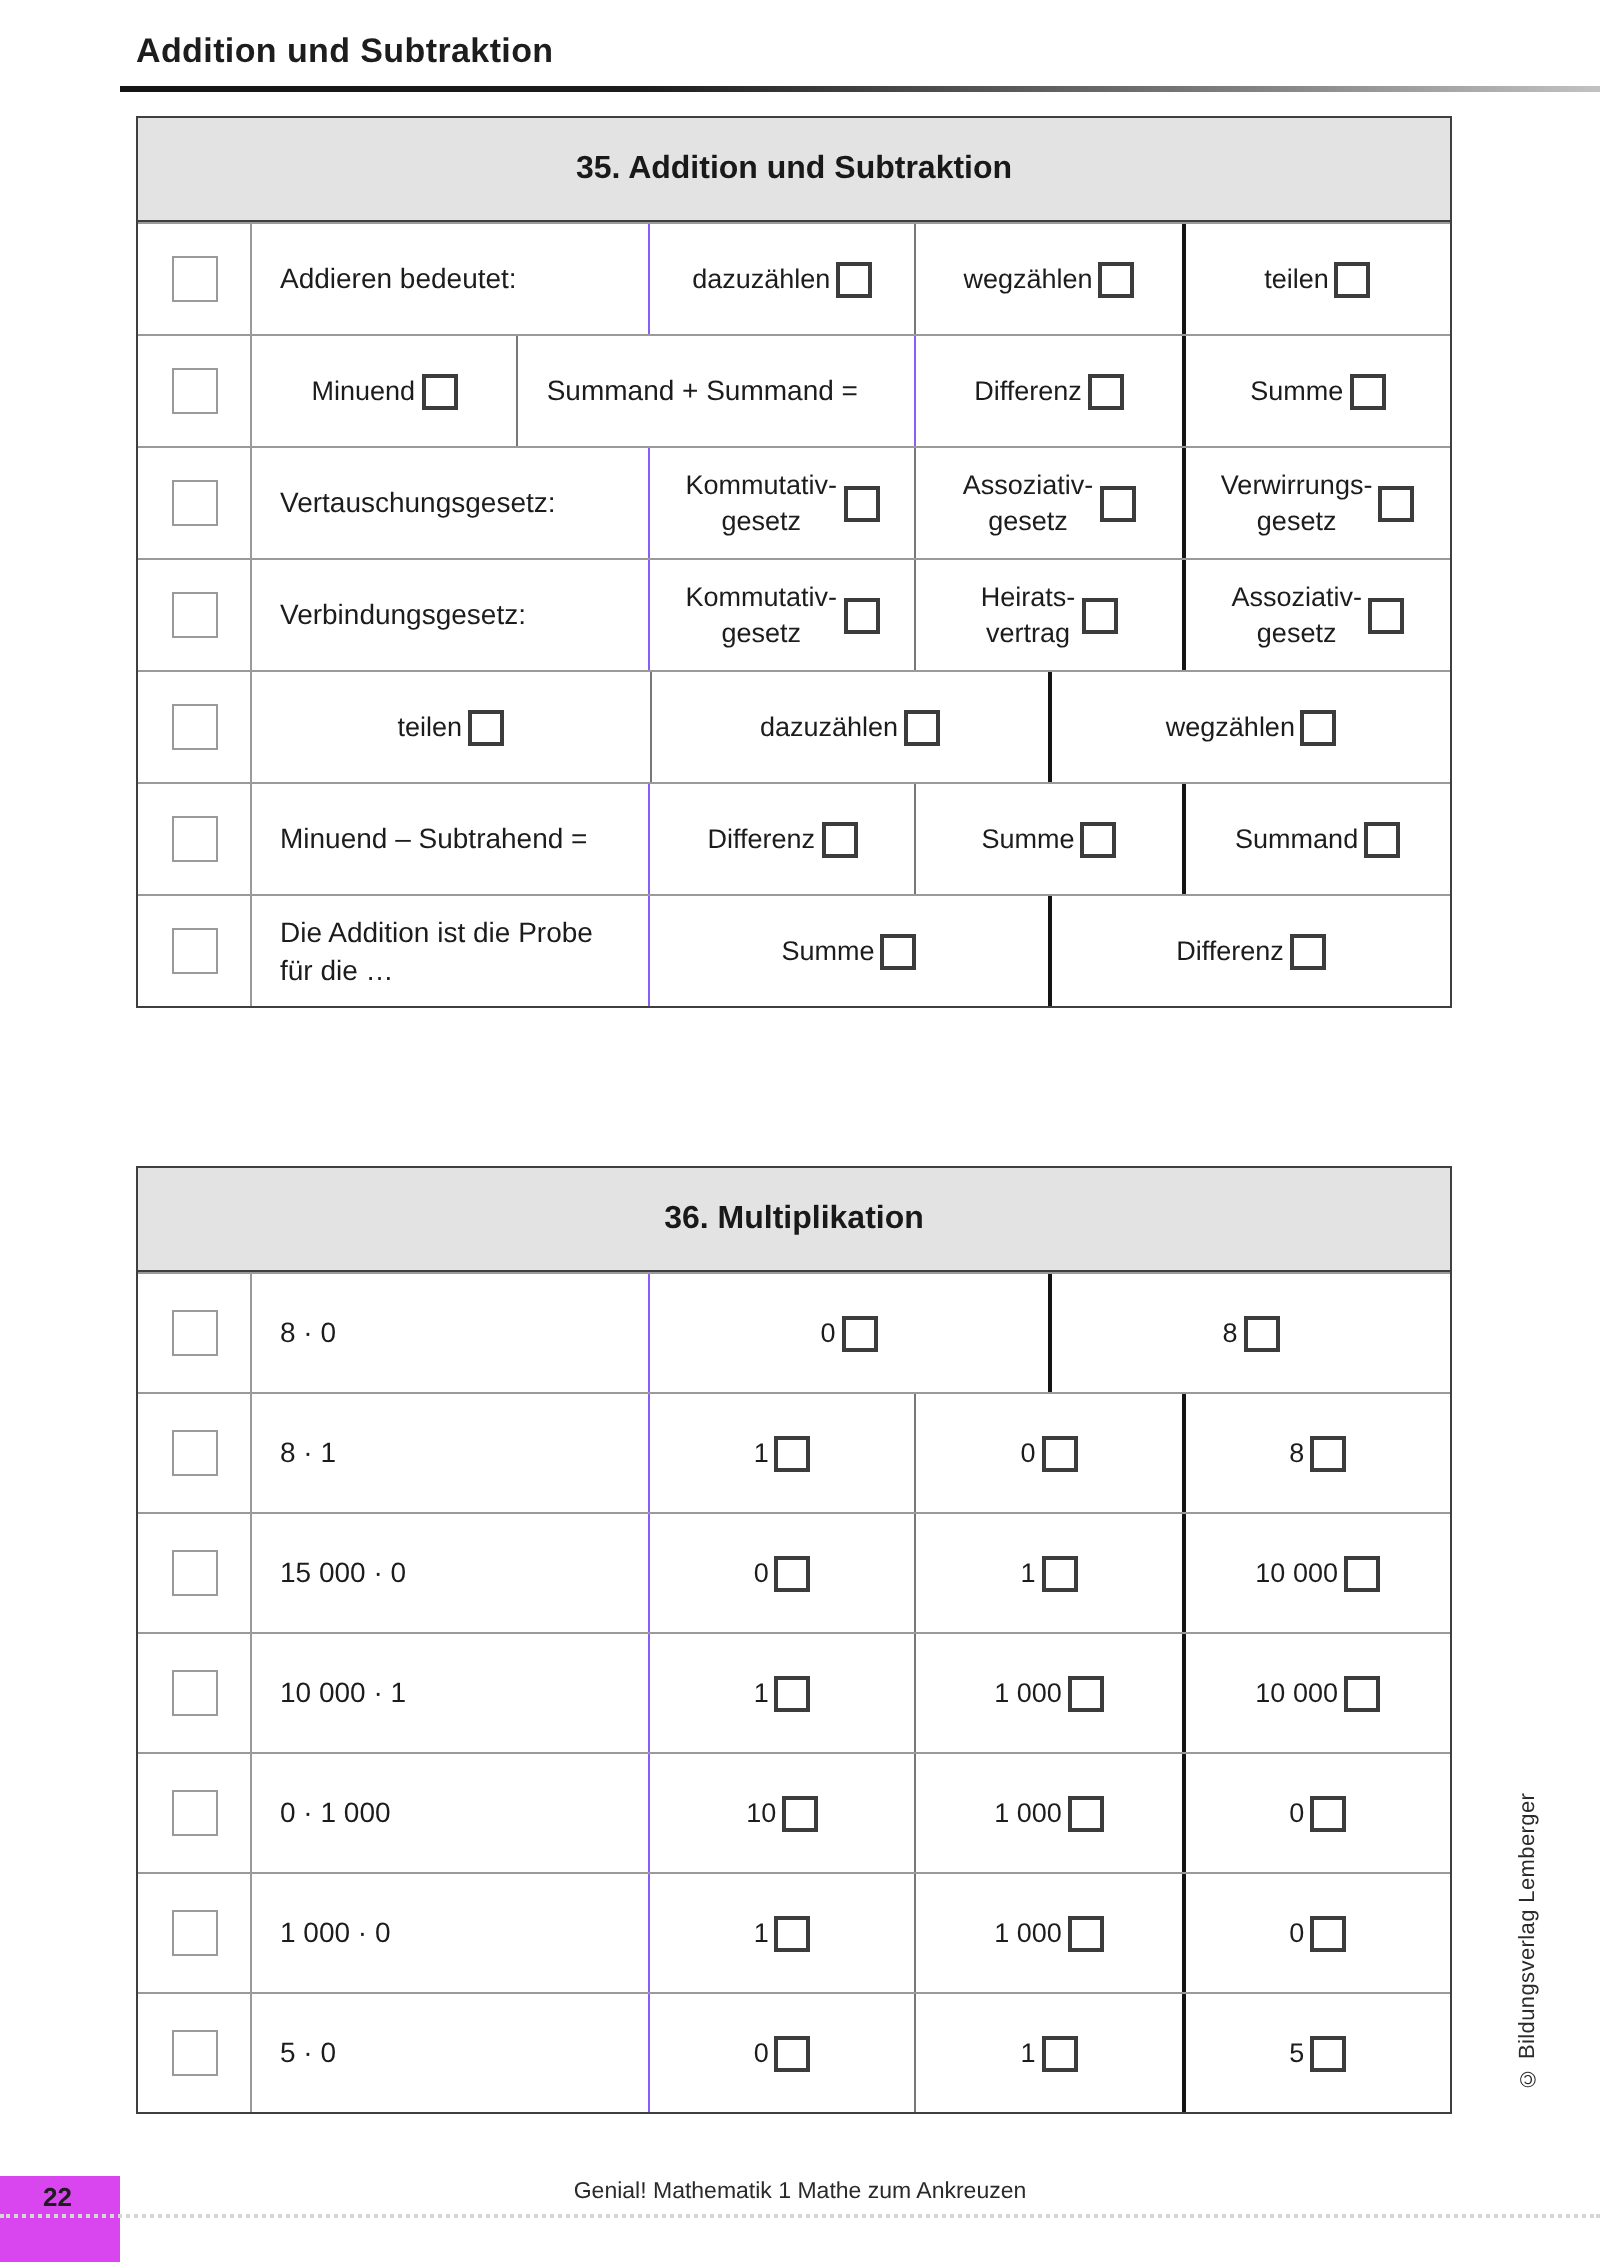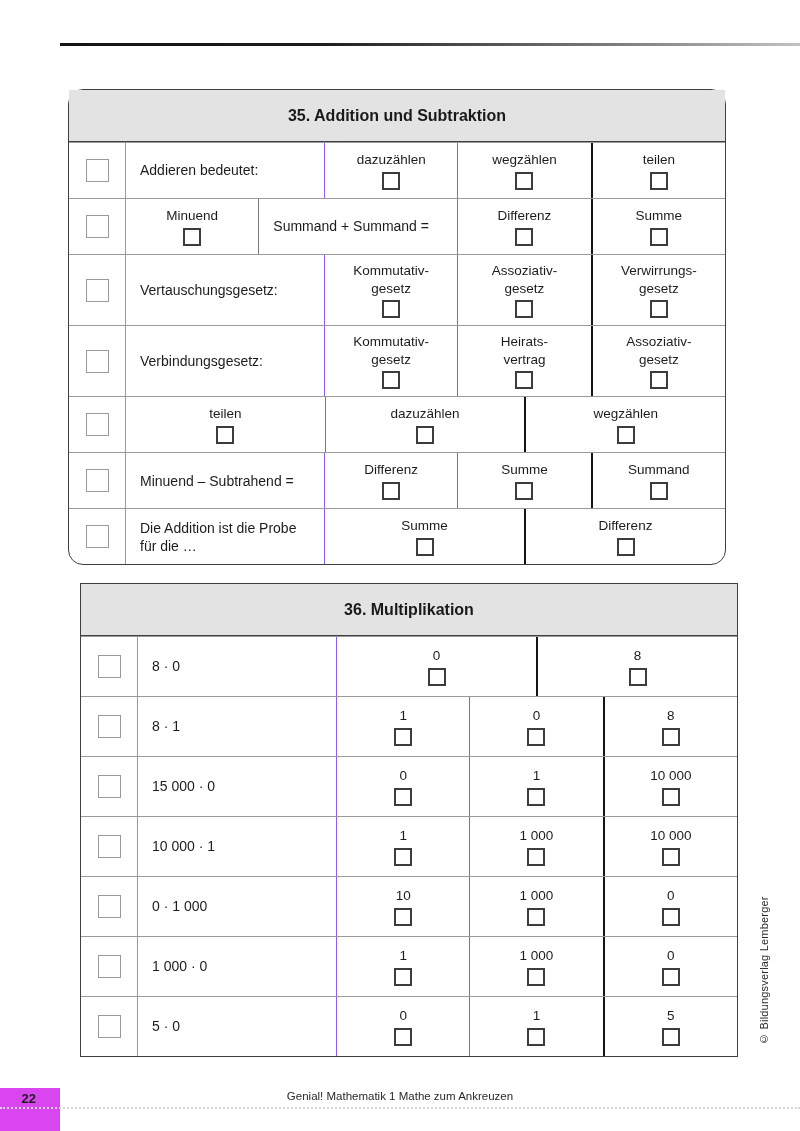--- a/index.html
+++ b/index.html
@@ -34,22 +34,22 @@
   }
 
   
   .tbl {
     position: absolute;
     left: 68px;
     width: 658px;
     border: 1.5px solid #3f3f3f;
     background: #ffffff;
   }
-  .tbl.t35 { top: 89px; border-radius: 15px; }
-  .tbl.t36 { top: 583px; margin-left: 12px; }
+  .tbl.t35 { top: 58px; }
+  .tbl.t36 { top: 583px; }
 
   .tbl-header {
     height: 52px;
     background: #e3e3e3;
     border-bottom: 1.5px solid #3f3f3f;
     display: flex;
     align-items: center;
     justify-content: center;
     font-size: 16px;
     font-weight: bold;
@@ -76,21 +76,21 @@
   }
   .cell-q {
     width: 199px;
     padding: 6px 10px 6px 14px;
     font-size: 14px;
     line-height: 1.3;
     border-right: 1px solid #8b5cf6;
   }
   .cell-opt {
     flex: 1 1 0;
-    flex-direction: column;
+    flex-direction: row;
     justify-content: center;
     padding: 7px 4px;
     gap: 3px;
     border-right: 1px solid #777777;
     text-align: center;
   }
   .cell-opt.pre-last { border-right: 2px solid #141414; }
   .cell-opt.last { border-right: none; }
 
   .opt-label {
@@ -164,20 +164,21 @@
     top: 1107px;
     width: 100%;
     border-top: 2px dotted #d6d6d6;
   }
 </style>
 </head>
 <body>
 
 <div class="page">
 
+  <h1 class="doc-title">Addition und Subtraktion</h1>
   <div class="title-rule"></div>
 
   <section class="tbl t35">
       <div class="tbl-header">35. Addition und Subtraktion</div>
       <div class="tbl-row">
         <div class="cell cell-check">
           <div class="row-check"></div>
         </div>
         <div class="cell cell-q">Addieren bedeutet:</div>
         <div class="cell cell-opt">

